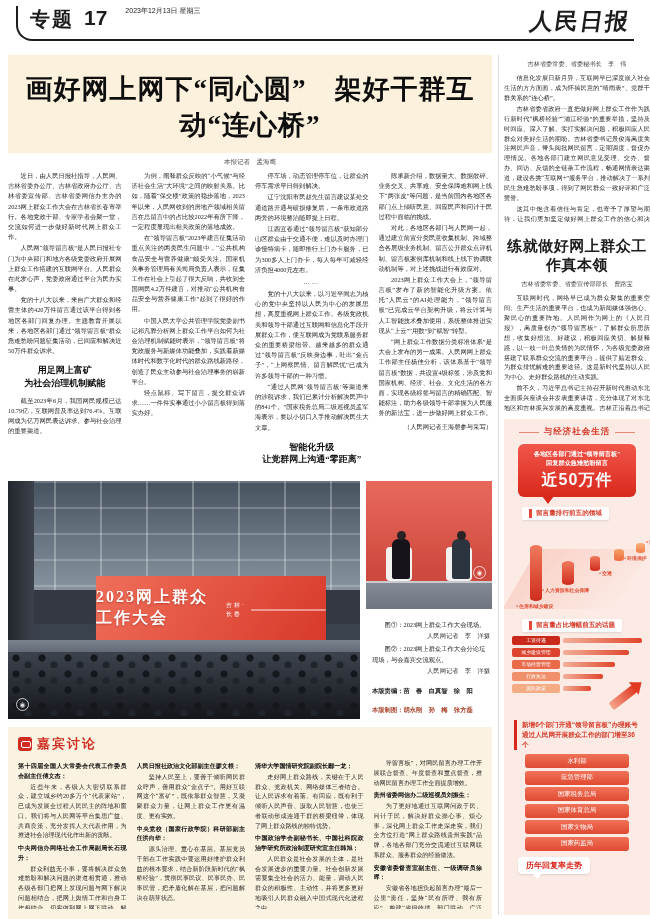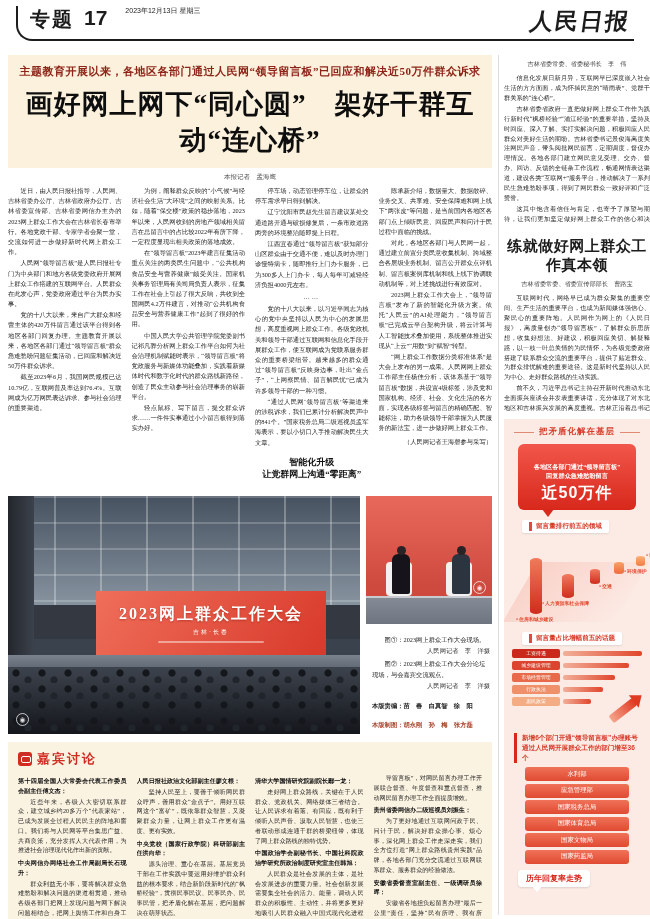--- a/index.html
+++ b/index.html
@@ -37,21 +37,21 @@
   .photos{display:flex;gap:6px;margin-top:8px;height:238px;}
   .photo-lg{position:relative;width:352px;flex:0 0 352px;overflow:hidden;background:#3a424d;}
   .ceiling{position:absolute;inset:0 0 46% 0;background:linear-gradient(180deg,#46525f,#93a0ac);}
   .ceiling::after{content:"";position:absolute;inset:0;
     background:repeating-linear-gradient(90deg,rgba(255,255,255,.28) 0 2px,transparent 2px 46px),
                repeating-linear-gradient(180deg,rgba(255,255,255,.20) 0 2px,transparent 2px 26px);}
   .backwall{position:absolute;left:0;right:0;top:46%;height:14%;background:#343941;}
   .pillar{position:absolute;left:0;top:0;width:26px;bottom:30%;background:linear-gradient(90deg,#23262c,#3c424c);}
   .banner{position:absolute;left:88px;right:34px;top:40%;height:27%;
           background:linear-gradient(125deg,#ef6f5a,#d83categories 0,#d8392a);
-          background:linear-gradient(125deg,#ef6f5a,#d8392a);display:flex;flex-direction:column;
+          background:linear-gradient(125deg,#ef6f5a,#d8392a);display:flex;flex-direction:row;
           align-items:center;justify-content:center;color:#fff;}
   .banner-title{font-size:16px;font-weight:900;letter-spacing:2px;text-shadow:0 1px 2px rgba(120,10,0,.4);}
   .banner-sub{font-size:6px;margin-top:3px;letter-spacing:2px;opacity:.95;}
   .banner-decor{width:46%;height:2px;background:rgba(255,255,255,.45);margin-top:4px;border-radius:1px;}
   .floorband{position:absolute;left:0;right:0;top:67%;height:8%;background:linear-gradient(180deg,#79828d,#565e69);}
   .audience{position:absolute;left:0;right:0;bottom:0;height:28%;
     background:radial-gradient(circle at 8px 6px,#14171c 3.2px,transparent 4px),
                radial-gradient(circle at 20px 13px,#20242b 3.2px,transparent 4px),
                linear-gradient(180deg,#3d434d,#14161b);background-size:26px 16px,26px 16px,100% 100%;}
   .wm{position:absolute;width:11px;height:11px;border:1px solid rgba(255,255,255,.75);border-radius:50%;
@@ -89,21 +89,21 @@
   .sb-body p{text-indent:2em;margin:0 0 1px;}
   .sb-body.clamp1{height:152px;overflow:hidden;}
   .sb-body.clamp2{height:118px;overflow:hidden;}
   
   .info{background:#fcebe5;margin-top:8px;padding:7px 6px 5px;flex:1;overflow:hidden;
         font-family:"Liberation Sans","DejaVu Sans",sans-serif;}
   .info-head{display:flex;align-items:center;justify-content:center;gap:5px;color:#d63a28;
              font-weight:700;font-size:8.5px;letter-spacing:1px;}
   .info-head::before,.info-head::after{content:"";width:20px;height:1px;background:#e08a76;}
   .bubble{position:relative;margin:6px 8px 10px;background:linear-gradient(180deg,#f2564a,#d8281c);
-          border-radius:6px;color:#fff;text-align:center;padding:18px 4px 6px;}
+          border-radius:6px;color:#fff;text-align:center;padding:5px 4px 6px;}
   .bubble::after{content:"";position:absolute;left:24px;bottom:-7px;border-top:8px solid #d8281c;
                  border-left:6px solid transparent;border-right:6px solid transparent;}
   .bubble .bl{font-size:6.2px;font-weight:700;line-height:1.5;}
   .bubble .big{font-size:16px;font-weight:900;margin-top:2px;letter-spacing:1px;}
   .tag{display:flex;align-items:center;gap:4px;width:fit-content;background:#fff;border-radius:2px;
        padding:2px 7px;margin:4px 0 3px 12px;box-shadow:0 1px 2px rgba(0,0,0,.10);
        color:#d63a28;font-weight:700;font-size:6.6px;}
   .tag::before{content:"";width:3px;height:9px;background:#e2493b;}
   
   .f-chart{position:relative;height:92px;margin:2px 2px 4px;}
@@ -170,31 +170,32 @@
     <span class="num">17</span>
     <span class="date">2023年12月13日 星期三</span>
     <span class="brand">人民日报</span>
   </div>
 
   <div class="content">
 
     <div class="left-zone">
 
       <div class="headline-box">
-        <div class="kicker">主题教育开展以来，各地区各部门通过人民网“领导留言板”已回应和解决近50万件群众诉求</div>
         <div class="headline">画好网上网下“同心圆”　架好干群互动“连心桥”</div>
       </div>
       <div class="lead-byline">本报记者　孟海鹰</div>
 
       <div class="cols">
         <div class="col">
 
         <div class="p">近日，由人民日报社指导，人民网、吉林省委办公厅、吉林省政府办公厅、吉林省委宣传部、吉林省委网信办主办的2023网上群众工作大会在吉林省长春市举行。各地党政干部、专家学者会聚一堂，交流如何进一步做好新时代网上群众工作。</div>
             <div class="p">人民网“领导留言板”是人民日报社专门为中央部门和地方各级党委政府开展网上群众工作搭建的互联网平台。人民群众在此发心声，党委政府通过平台为民办实事。</div>
             <div class="p">党的十八大以来，来自广大群众和经营主体的420万件留言通过该平台得到各地区各部门回复办理。主题教育开展以来，各地区各部门通过“领导留言板”群众急难愁盼问题征集活动，已回应和解决近50万件群众诉求。</div>
+            <div class="h">用足网上富矿
+为社会治理机制赋能</div>
             <div class="p">截至2023年6月，我国网民规模已达10.79亿，互联网普及率达到76.4%。互联网成为亿万网民表达诉求、参与社会治理的重要渠道。</div>
           </div>
         <div class="col">
 
         <div class="p">为例，阐释群众反映的“小气候”与经济社会生活“大环境”之间的映射关系。比如，随着“保交楼”政策的稳步落地，2023年以来，人民网收到的房地产领域相关留言在总留言中的占比较2022年有所下降，一定程度显现出相关政策的落地成效。</div>
             <div class="p">在“领导留言板”2023年建言征集活动重点关注的两类民生问题中，“公共机构食品安全与营养健康”颇受关注。国家机关事务管理局有关司局负责人表示，征集工作在社会上引起了很大反响，共收到全国网民4.2万件建言，对推动“公共机构食品安全与营养健康工作”起到了很好的作用。</div>
             <div class="p">中国人民大学公共管理学院党委副书记祁凡骅分析网上群众工作平台如何为社会治理机制赋能时表示，“领导留言板”将党政服务与新媒体功能叠加，实践着新媒体时代和数字化时代的群众路线新路径，创造了民众主动参与社会治理事务的崭新平台。</div>
             <div class="p">轻点鼠标、写下留言，提交群众诉求……一件件实事通过小小留言板得到落实办好。</div>
           </div>
         <div class="col">
@@ -315,21 +316,21 @@
         <div class="sb-t2">练就做好网上群众工作真本领</div>
         <div class="sb-byline">吉林省委常委、省委宣传部部长　曹路宝</div>
       </div>
       <div class="sb-body clamp2">
 
       <p>互联网时代，网络早已成为群众聚集的重要空间、生产生活的重要平台，也成为新闻媒体强信心、聚民心的重要阵地。人民网作为网上的《人民日报》，高质量创办“领导留言板”，了解群众所思所想，收集好想法、好建议，积极回应关切、解疑释惑，以一枝一叶总关情的为民情怀，为各级党委政府搭建了联系群众交流的重要平台，提供了贴近群众、为群众排忧解难的重要途径。这是新时代坚持以人民为中心、走好群众路线的生动实践。</p>
           <p>前不久，习近平总书记主持召开新时代推动东北全面振兴座谈会并发表重要讲话，充分体现了对东北地区和吉林振兴发展的高度重视。吉林正沿着总书记指引的方向奋勇前行，吹响了全面振兴、率先突破的嘹亮号角。希望人民日报社、人民网以及各位媒体朋友，帮助我们架好网上网下“连心桥”，练就做好网上群众工作真本领，以更多高质量新闻报道助力吉林高质量发展，为推动吉林全面振兴率先实现新突破汇聚强大合力。</p>
         </div>
 
       <div class="info">
-        <div class="info-head">把矛盾化解在基层</div>
+        <div class="info-head">与经济社会生活</div>
 
         <div class="bubble">
           <div class="bl">各地区各部门通过“领导留言板”</div>
           <div class="bl">回复群众急难愁盼留言</div>
           <div class="big">近50万件</div>
         </div>
 
         <div class="tag">留言量排行前五的领域</div>
         <div class="f-chart">
 

